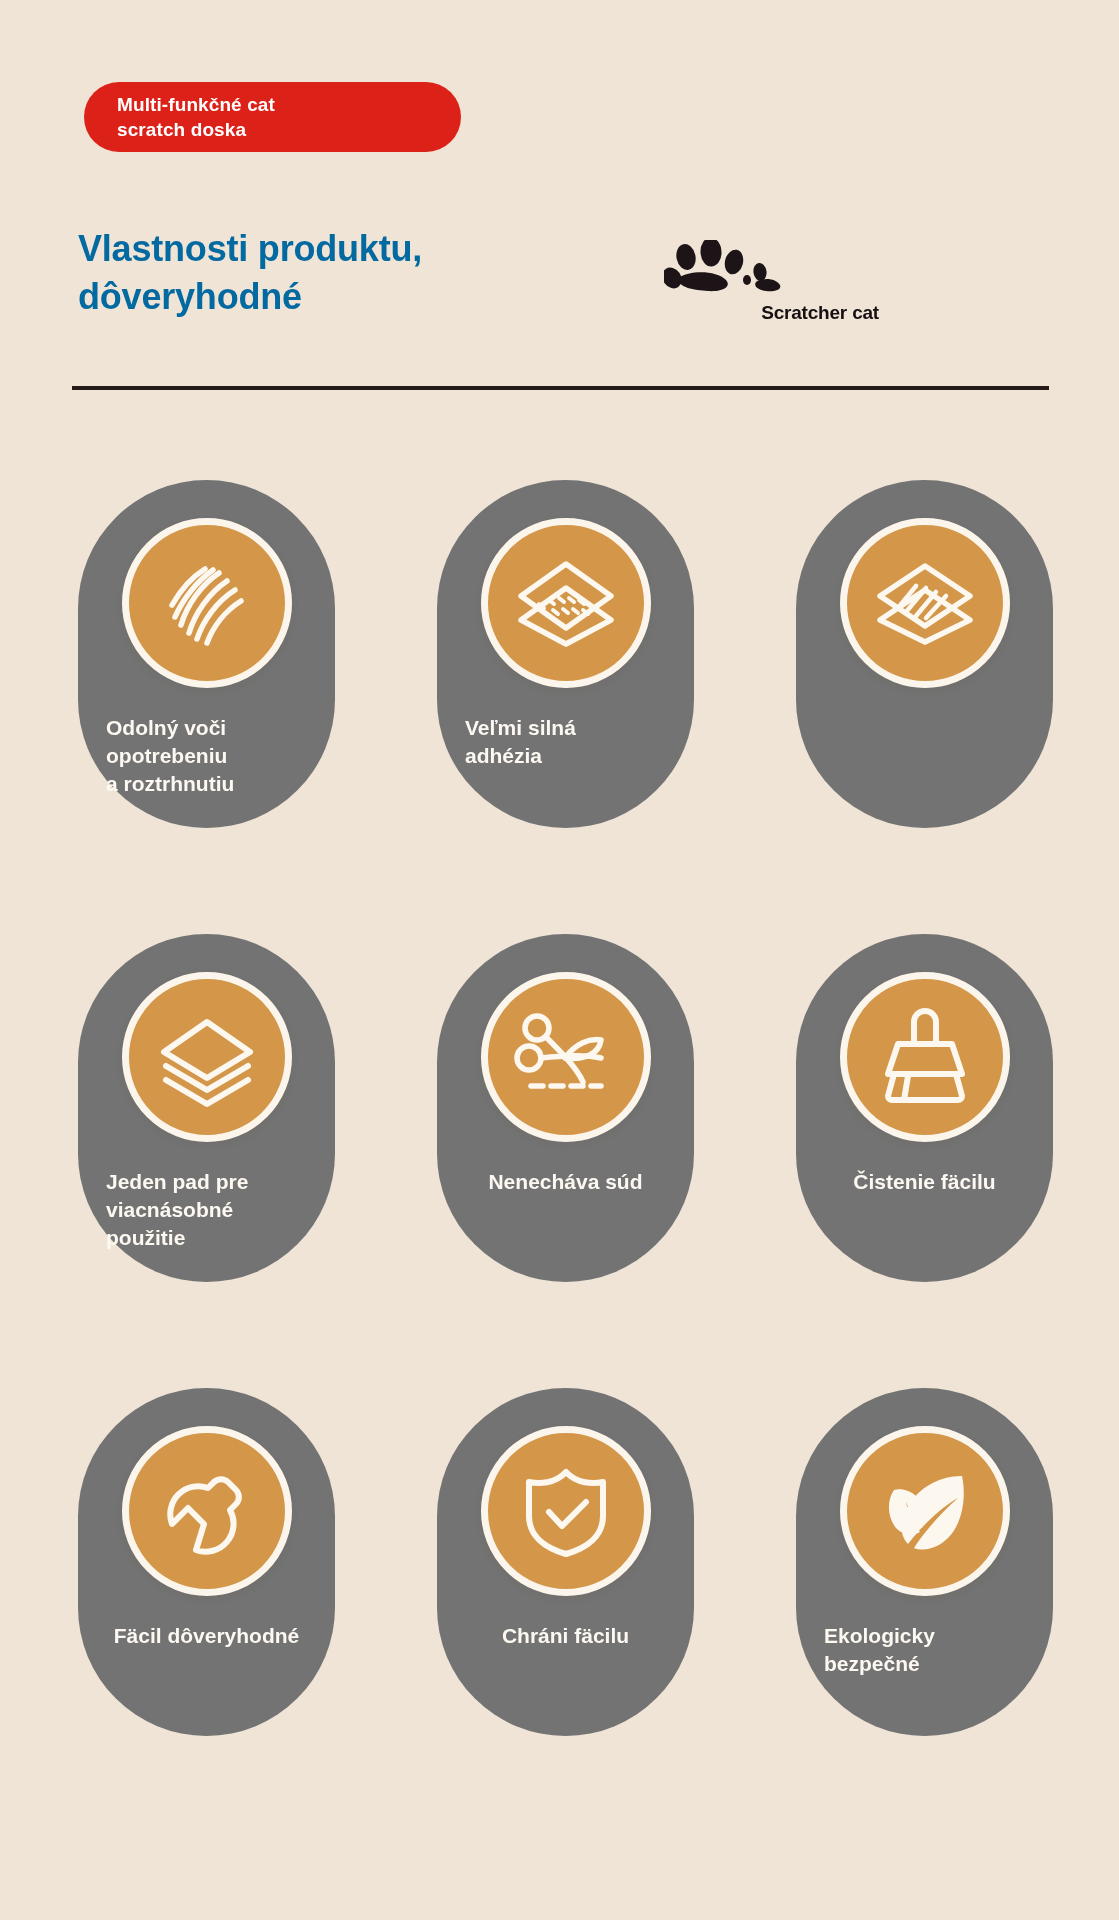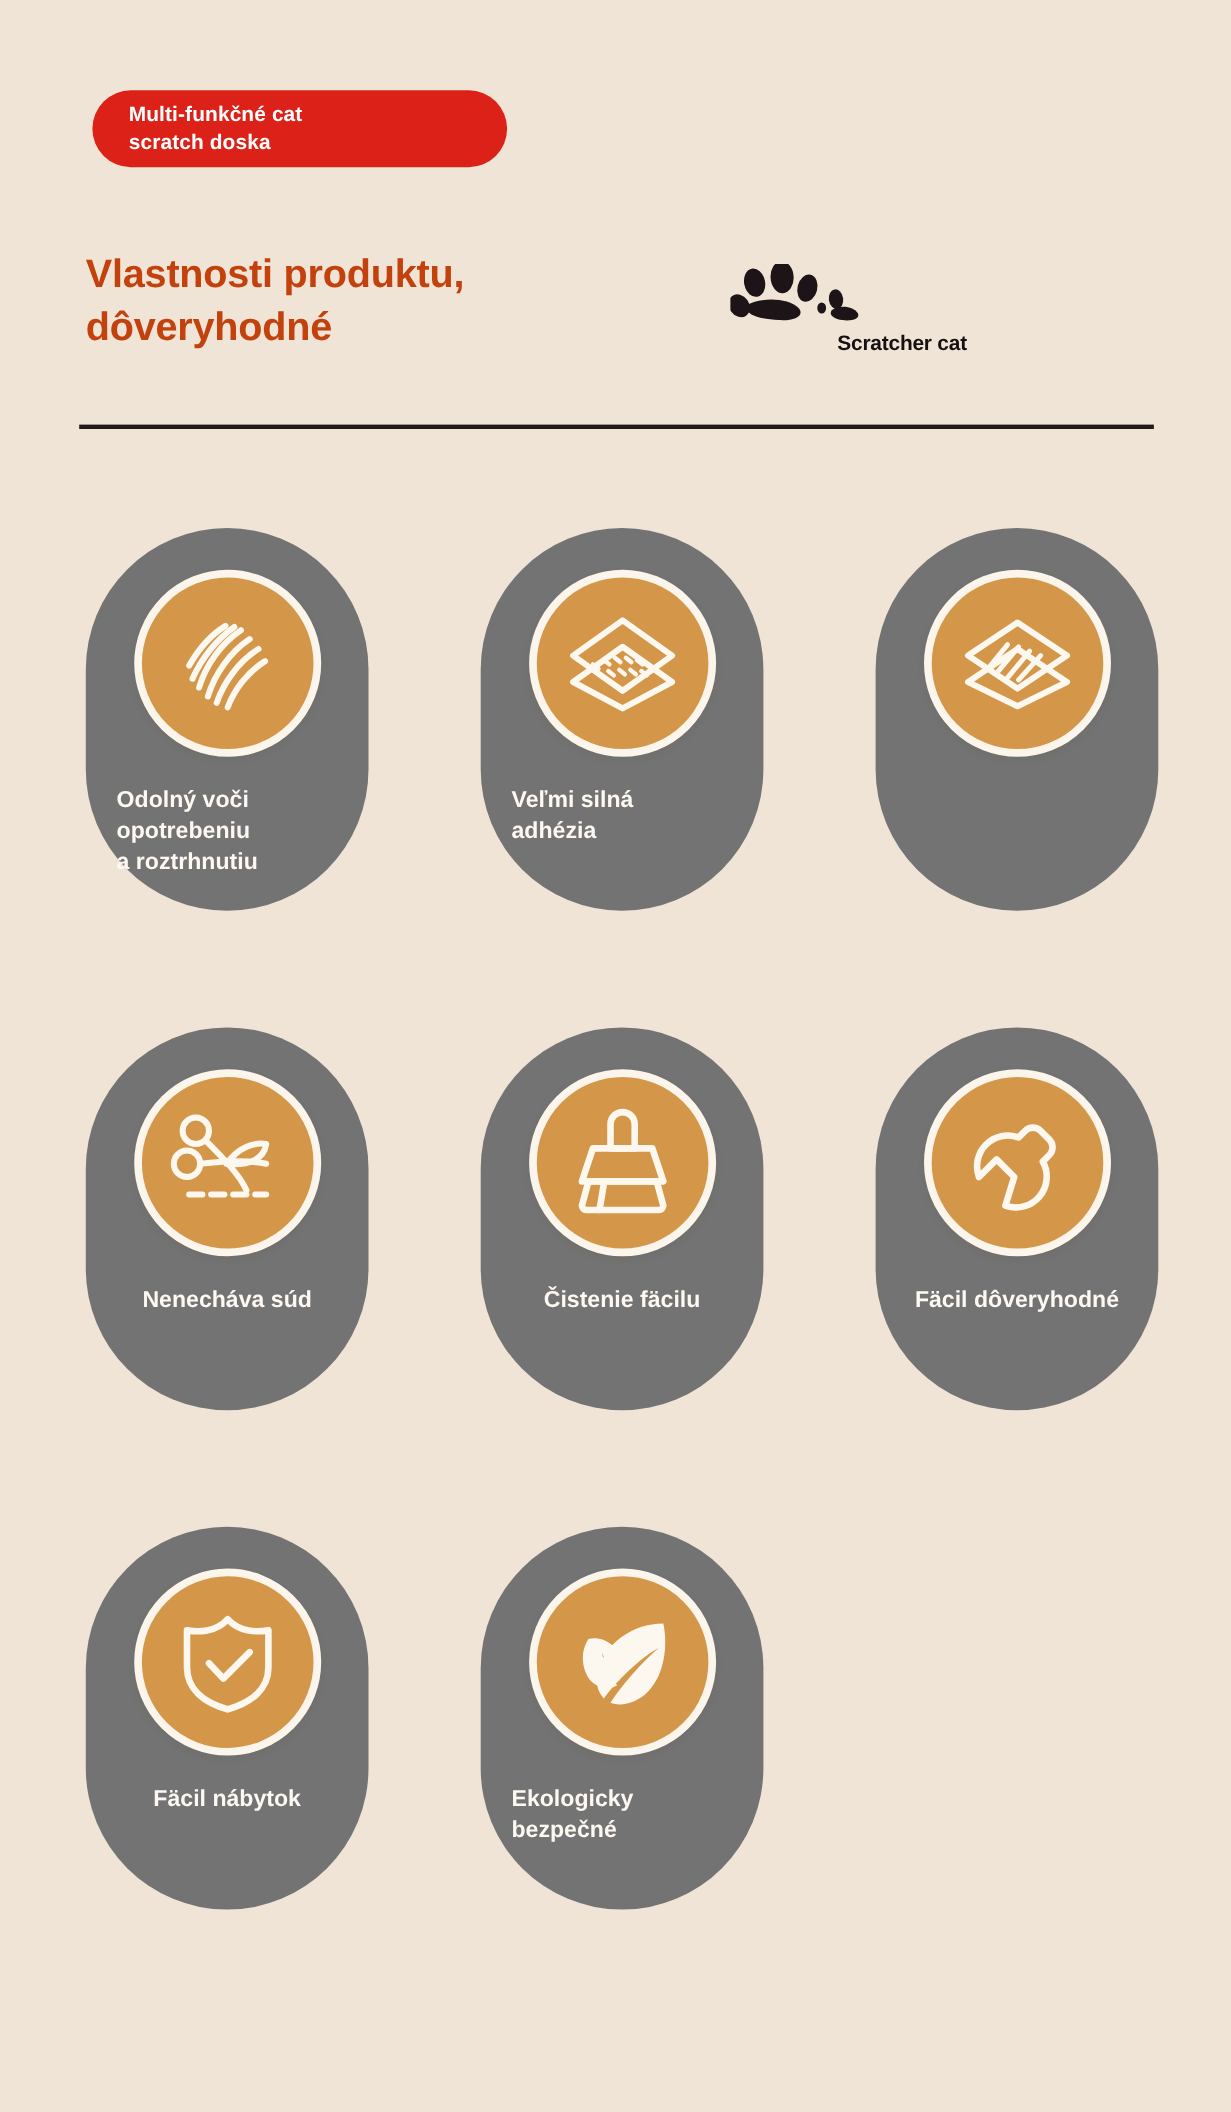--- a/index.html
+++ b/index.html
@@ -26,21 +26,21 @@
     font-weight:bold;
     line-height:1.32;
     letter-spacing:.1px;
     white-space:pre-line;
   }
 
   
   .heading {
     position:absolute; left:78px; top:225px;
     width:560px;
-    color:#c2410c;
+    color:#0369a1;
     font-size:36px;
     font-weight:bold;
     line-height:1.34;
     letter-spacing:-.2px;
     white-space:pre-line;
   }
 
   
   .brand { position:absolute; right:78px; top:240px; width:300px; text-align:right; }
   .paws { height:60px; position:relative; }
@@ -182,20 +182,32 @@
           <g stroke-width="4.5" stroke-linecap="round">
             <path d="M42 70 L62 46"></path>
               <path d="M52 74 L72 50"></path>
             <path d="M62 76 L82 54"></path>
               <path d="M34 66 L52 44"></path>
           </g>
         </svg>
       </div>
     </div>
 
+    <div class="card">
+      <div class="icon-wrap">
+        <svg width="122" height="122" viewBox="0 0 122 122" fill="none" stroke="#fdf8ef" stroke-width="6" stroke-linejoin="round" stroke-linecap="round">
+          <path d="M61 26 L104 56 L61 82 L18 56 Z"></path>
+          <path d="M20 70 L61 94 L102 70"></path>
+          <path d="M20 84 L61 108 L102 84"></path>
+        </svg>
+      </div>
+      <div class="card-label left">Jeden pad pre
+viacnásobné
+použitie</div>
+    </div>
 
     <div class="card">
       <div class="icon-wrap">
         <svg width="122" height="122" viewBox="0 0 122 122" fill="none" stroke="#fdf8ef" stroke-width="5.5" stroke-linecap="round" stroke-linejoin="round">
           <circle cx="32" cy="32" r="12"></circle>
           <circle cx="24" cy="62" r="12"></circle>
           <path d="M41 41 C56 56 72 72 78 86"></path>
           <path d="M36 62 C56 60 78 58 96 62"></path>
           <path d="M60 62 C70 48 84 42 96 44 C94 58 80 64 60 62 Z"></path>
           <g stroke-width="5.5">
@@ -230,21 +242,21 @@
       <div class="card-label center">Fäcil dôveryhodné</div>
     </div>
 
     <div class="card">
       <div class="icon-wrap">
         <svg width="122" height="122" viewBox="0 0 122 122" fill="none" stroke="#fdf8ef" stroke-width="6" stroke-linejoin="round" stroke-linecap="round">
           <path d="M61 22 C72 34 88 34 98 32 v34 C98 86 82 98 61 104 C40 98 24 86 24 66 V32 C34 34 50 34 61 22 Z"></path>
           <path d="M44 62 l13 14 l24 -24"></path>
         </svg>
       </div>
-      <div class="card-label center">Fäcil nábytok</div>
+      <div class="card-label center">Chráni fäcilu</div>
     </div>
 
     <div class="card">
       <div class="icon-wrap">
         <svg width="122" height="122" viewBox="0 0 122 122">
           <path d="M98 26 C70 26 44 44 38 72 C36 82 40 90 44 94 C56 78 76 58 94 48 C78 62 60 82 50 98 C60 102 74 98 84 88 C100 72 102 44 98 26 Z" fill="#fdf8ef"></path>
           <path d="M30 40 C22 52 24 68 32 78 C40 86 50 86 56 82 C50 74 44 62 42 52 C46 62 52 72 58 78 C62 70 60 54 52 46 C46 40 36 38 30 40 Z" fill="#fdf8ef"></path>
         </svg>
       </div>
       <div class="card-label left">Ekologicky

